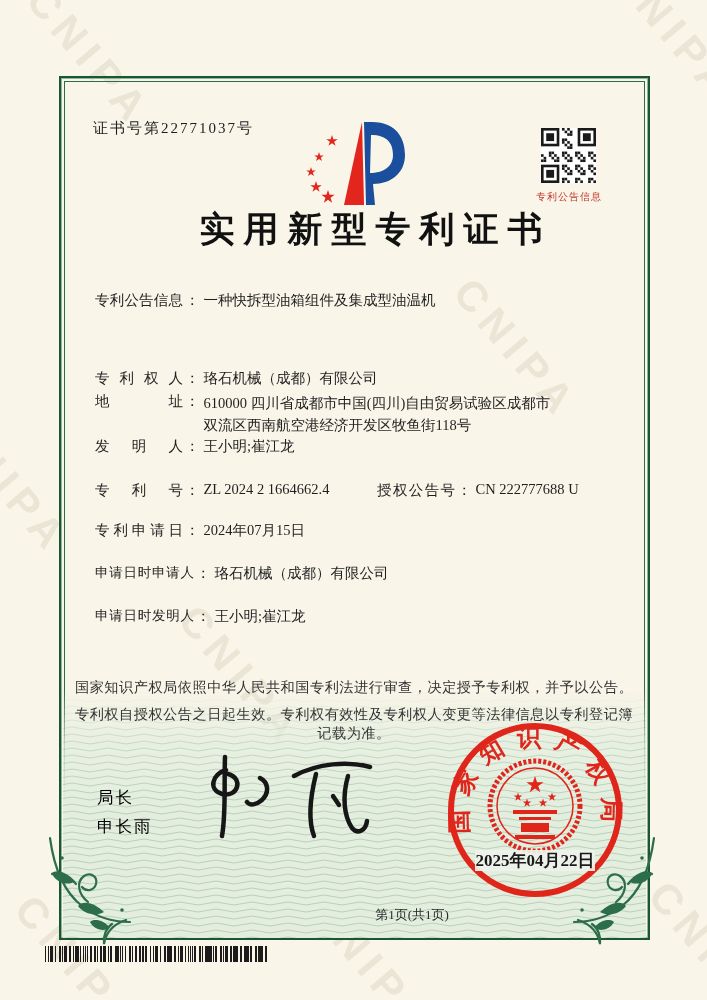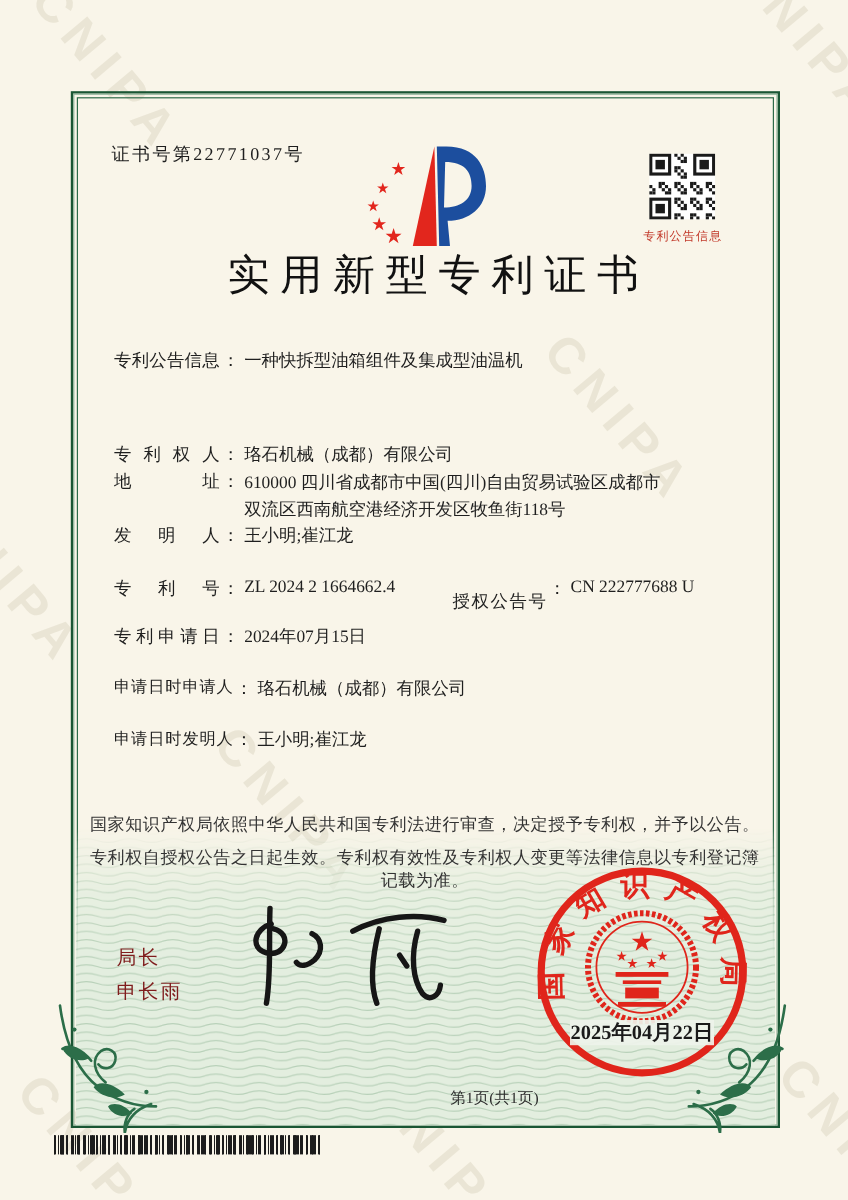--- a/index.html
+++ b/index.html
@@ -21,40 +21,40 @@
   .content{position:absolute;inset:0;z-index:3;border-radius:24px;}
 
   .cert-number{position:absolute;left:93px;top:119px;font-size:15px;letter-spacing:2px;color:#1e1e1e;}
 
   .logo{position:absolute;left:300px;top:116px;width:110px;height:94px;}
 
   .qr{position:absolute;left:541px;top:128px;width:55px;height:55px;}
   .qr-caption{position:absolute;left:514px;top:190px;width:110px;text-align:center;
               font-size:10px;letter-spacing:1px;color:#c23a2b;}
 
-  .title{position:absolute;left:66px;top:206px;width:590px;text-align:center;
-         font-size:35px;font-weight:400;letter-spacing:9px;text-indent:9px;color:#111;}
+  .title{position:absolute;left:76px;top:206px;width:590px;text-align:center;
+         font-size:35px;font-weight:700;letter-spacing:9px;text-indent:9px;color:#111;}
 
   .row{position:absolute;left:95px;width:545px;font-size:14.5px;color:#1f1f1f;}
   .row .lbl{display:inline-block;width:88px;text-align:justify;text-align-last:justify;vertical-align:top;}
   .row .lbl.wide{width:99px;font-size:13.5px;}
   .row .colon{display:inline-block;margin:0 4px 0 2px;vertical-align:top;}
   .row .val{display:inline-block;vertical-align:top;white-space:nowrap;}
   .row .val.wrap{white-space:normal;width:358px;line-height:22px;}
   .row .pair2{position:absolute;left:282px;top:0;white-space:nowrap;}
-  .row .pair2 .lbl2{display:inline-block;width:78px;text-align:justify;text-align-last:justify;margin-top:11px;}
+  .row .pair2 .lbl2{display:inline-block;width:78px;text-align:justify;text-align-last:justify;}
 
   .legal{position:absolute;left:70px;width:568px;text-align:center;font-size:14.2px;
          color:#333;letter-spacing:.5px;}
 
   .waves{position:absolute;left:63px;top:690px;z-index:2;}
 
   .signer{position:absolute;left:97px;z-index:4;
           font-family:"Liberation Sans","DejaVu Sans",sans-serif;
-          font-size:16.5px;font-weight:500;letter-spacing:2px;color:#7f1d1d;text-align:center;}
+          font-size:16.5px;font-weight:500;letter-spacing:2px;color:#000000;text-align:center;}
   .signature{position:absolute;left:198px;top:750px;z-index:4;}
 
   .seal{position:absolute;left:435px;top:710px;z-index:5;}
 
   .footer{position:absolute;left:59px;top:906px;width:706px;text-align:center;
           font-size:13px;color:#2b2b2b;z-index:4;}
 
   .barcode{position:absolute;left:45px;top:946px;width:224px;height:16px;z-index:5;
     background:
       repeating-linear-gradient(90deg,#1c1c1c 0 1.5px,transparent 1.5px 5px),

